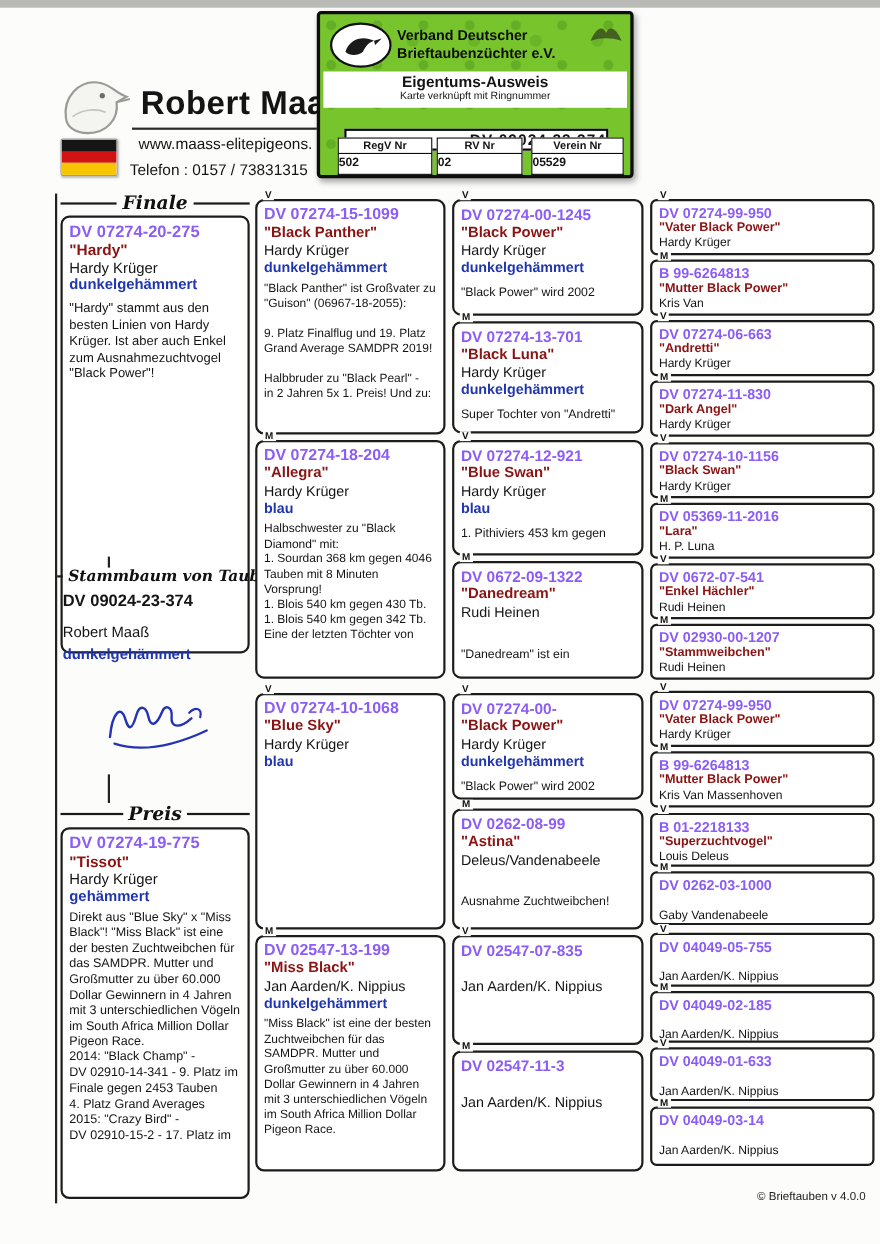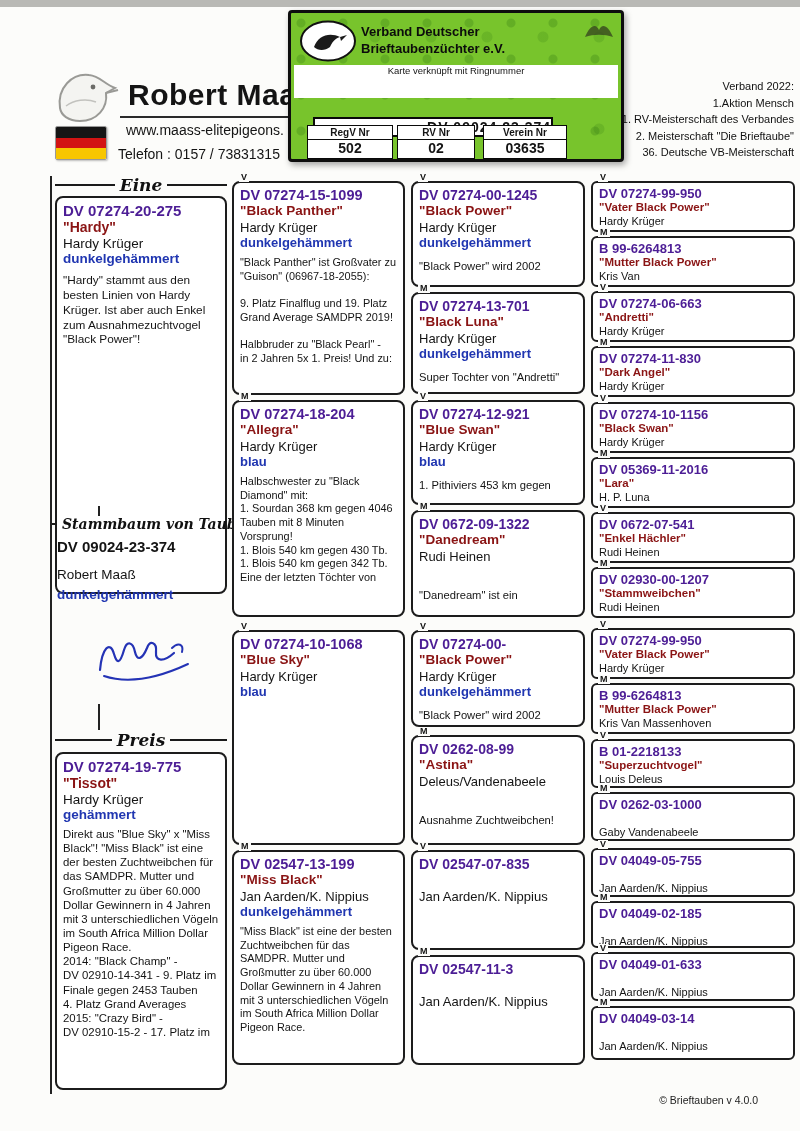--- a/index.html
+++ b/index.html
@@ -17,51 +17,51 @@
   .website { position:absolute; left:126px; top:122px; font-size:14px; }
   .phone { position:absolute; left:118px; top:146px; font-size:14px; }
   .logo-wrap { position:absolute; left:52px; top:66px; }
   .flag { position:absolute; left:55px; top:126px; width:52px; height:34px; border:1px solid #999; border-radius:2px; overflow:hidden; box-shadow:1px 1px 2px rgba(0,0,0,.25); }
   .flag div { height:33.33%; }
   .flag .f1 { background:#151515; } .flag .f2 { background:#d21313; } .flag .f3 { background:#f7c600; }
   .achv { position:absolute; right:6px; top:78px; width:218px; text-align:right; font-size:11px; line-height:1.5; color:#111; }
 
   
   .card {
-    position:absolute; left:288px; top:10px; width:336px; height:152px;
+    position:absolute; left:288px; top:10px; width:288px; height:152px;
     border:3px solid #0e0e0e; border-radius:4px;
     background:
       radial-gradient(circle at 10px 10px, rgba(25,95,10,0.22) 4px, transparent 5px),
       radial-gradient(circle at 28px 24px, rgba(25,95,10,0.15) 5px, transparent 6px),
       #78c42c;
     background-size:42px 36px, 56px 46px;
     box-shadow:2px 3px 6px rgba(0,0,0,.35);
     z-index:5;
   }
   .card-logo { position:absolute; left:8px; top:7px; }
   .card-assoc { position:absolute; left:70px; top:11px; width:170px; font-size:13px; font-weight:bold; line-height:1.3; color:#0c0c0c; }
   .card-seal { position:absolute; right:6px; top:8px; opacity:.8; }
   .card-band { position:absolute; left:3px; right:3px; top:52px; height:33px; background:#fff; text-align:center; }
   .card-title { font-size:14px; font-weight:bold; margin-top:1px; }
   .card-sub { font-size:9.5px; margin-top:0px; }
   .card-ring { position:absolute; left:22px; top:104px; width:240px; height:20px; background:#fff; border:2px solid #0a0a0a; text-align:right; font-size:14px; font-weight:bold; line-height:17px; letter-spacing:1px; }
   .cfield { position:absolute; top:112px; }
   .clabel { height:15px; background:#fff; border:1.5px solid #0a0a0a; font-size:10px; font-weight:bold; text-align:center; line-height:13px; }
-  .cvalue { height:19px; background:#fff; border:1.5px solid #0a0a0a; border-top:none; font-size:14px; font-weight:bold; text-align:center; line-height:17px; }
+  .cvalue { height:19px; background:#fff; border:1.5px solid #0a0a0a; border-top:none; font-size:11px; font-weight:bold; line-height:17px; }
 
   
   .vline { position:absolute; left:50px; top:176px; width:2px; height:918px; background:#222; }
   .conn { position:absolute; width:2px; background:#222; }
   .sechead { position:absolute; display:flex; align-items:center; gap:5px; font-family:"DejaVu Serif", serif; font-style:italic; font-weight:bold; color:#111; }
   .sechead::before, .sechead::after { content:""; flex:1 1 auto; height:2px; background:#1a1a1a; min-width:5px; }
   .sechead span { white-space:nowrap; }
 
   .pbox { position:absolute; border:2px solid #1c1c1c; border-radius:8px; background:#fff; padding:4px 6px; }
   .marker { position:absolute; top:-10px; left:5px; font-size:9px; line-height:9px; font-weight:bold; color:#111; background:#fcfcfa; padding:0 2px; }
-  .ring { font-weight:bold; color:#4c1d95; }
+  .ring { font-weight:bold; color:#8b5cf6; }
   .pname { font-weight:bold; color:#8a1414; min-height:17px; }
   .breeder { color:#141414; }
   .pcolor { font-weight:bold; color:#2036b1; min-height:16px; }
   .pdesc { color:#141414; white-space:pre-line; }
 
   .g1 .ring{font-size:15px} .g1 .pname{font-size:14px} .g1 .breeder{font-size:13.5px}
   .g1 .pcolor{font-size:13.5px} .g1 .pdesc{font-size:11.8px; line-height:1.26; margin-top:6px}
   .g1.mother .pdesc{font-size:11.4px; line-height:1.24; margin-top:4px}
 
   .g2 .ring{font-size:14.5px} .g2 .pname{font-size:13.5px} .g2 .breeder{font-size:13px}
@@ -72,21 +72,21 @@
 
   .g4 { padding:3px 6px; border-radius:6px; }
   .g4 .ring{font-size:13px} .g4 .pname{font-size:11.5px; min-height:14px} .g4 .breeder{font-size:11px}
 
   .subject-block { position:absolute; left:57px; top:538px; width:170px; }
   .subject-ring { font-size:15px; font-weight:bold; }
   .subject-owner { font-size:13.5px; margin-top:12px; }
   .subject-color { font-size:13.5px; font-weight:bold; color:#2036b1; margin-top:5px; }
   .signature { position:absolute; left:86px; top:618px; }
 
-  .footer { position:absolute; left:564px; top:1082px; width:194px; text-align:right; font-size:10.5px; color:#222;margin-top:12px; }
+  .footer { position:absolute; left:593px; top:1082px; width:194px; text-align:right; font-size:10.5px; color:#222; }
 </style>
 </head>
 <body>
 
 <div class="page">
   <div class="scan-top"></div>
 
   <div class="logo-wrap">
     <svg width="70" height="66" viewBox="0 0 70 66">
       <path d="M8 42 C 5 22, 20 7, 37 9 C 48 10, 52 18, 63 22 L 54 27 C 56 42, 45 55, 28 55 C 16 55, 9 49, 8 42 Z" fill="#f4f4f1" stroke="#9a9a96" stroke-width="2"></path>
@@ -98,68 +98,62 @@
   <div class="owner-name">Robert Maaß</div>
   <div class="header-line"></div>
   <div class="website">www.maass-elitepigeons.</div>
   <div class="flag">
     <div class="f1"></div>
       <div class="f2"></div>
       <div class="f3"></div>
   </div>
   <div class="phone">Telefon : 0157 / 73831315</div>
 
-  <div class="achv">
-    <div>Verband 2022:</div>
-    <div>1.Aktion Mensch</div>
-    <div>1. RV-Meisterschaft des Verbandes</div>
-    <div>2. Meisterschaft "Die Brieftaube"</div>
-    <div>36. Deutsche VB-Meisterschaft</div>
-  </div>
 
   <div class="card">
     <div class="card-logo">
       <svg width="58" height="42" viewBox="0 0 58 42">
         <ellipse cx="29" cy="21" rx="27" ry="19.5" fill="#fff" stroke="#111" stroke-width="2"></ellipse>
         <path d="M15 27 C 19 15, 31 12, 41 17 C 35 19, 33 23, 31 27 C 26 31, 19 31, 15 27 Z" fill="#1a1a1a"></path>
         <path d="M41 17 L 48 15 L 42 21 Z" fill="#1a1a1a"></path>
       </svg>
     </div>
     <div class="card-assoc">
       <div>Verband Deutscher</div>
       <div>Brieftaubenzüchter e.V.</div>
     </div>
     <div class="card-seal">
       <svg width="32" height="20" viewBox="0 0 32 20">
         <path d="M2 16 C 7 4, 13 2, 16 9 C 19 2, 25 4, 30 16 C 21 13, 11 13, 2 16 Z" fill="#38491f"></path>
       </svg>
     </div>
     <div class="card-band">
+      <div class="card-title">Eigentums-Ausweis</div>
       <div class="card-sub">Karte verknüpft mit Ringnummer</div>
     </div>
     <div class="card-ring">DV 09024 23 374</div>
 
     <div class="cfield" style="left:16px;width:86px;">
       <div class="clabel">RegV Nr</div>
       <div class="cvalue">502</div>
     </div>
     <div class="cfield" style="left:106px;width:78px;">
       <div class="clabel">RV Nr</div>
       <div class="cvalue">02</div>
     </div>
     <div class="cfield" style="left:192px;width:84px;">
       <div class="clabel">Verein Nr</div>
-      <div class="cvalue">03635</div>
+      <div class="cvalue">05529</div>
     </div>
   </div>
 
   <div class="vline"></div>
 
   <div class="sechead" style="left:55px;top:175px;width:172px;font-size:17px;">
-    <span>Eine</span>
+    <span>Finale</span>
   </div>
   <div class="pbox g1" style="left:55px;top:196px;width:172px;height:398px;">
     <div class="ring">DV 07274-20-275</div>
     <div class="pname">"Hardy"</div>
     <div class="breeder">Hardy Krüger</div>
     <div class="pcolor">dunkelgehämmert</div>
     <div class="pdesc">"Hardy" stammt aus den besten Linien von Hardy Krüger. Ist aber auch Enkel zum Ausnahmezuchtvogel "Black Power"!</div>
   </div>
 
   <div class="conn" style="left:98px;top:506px;height:10px;"></div>

